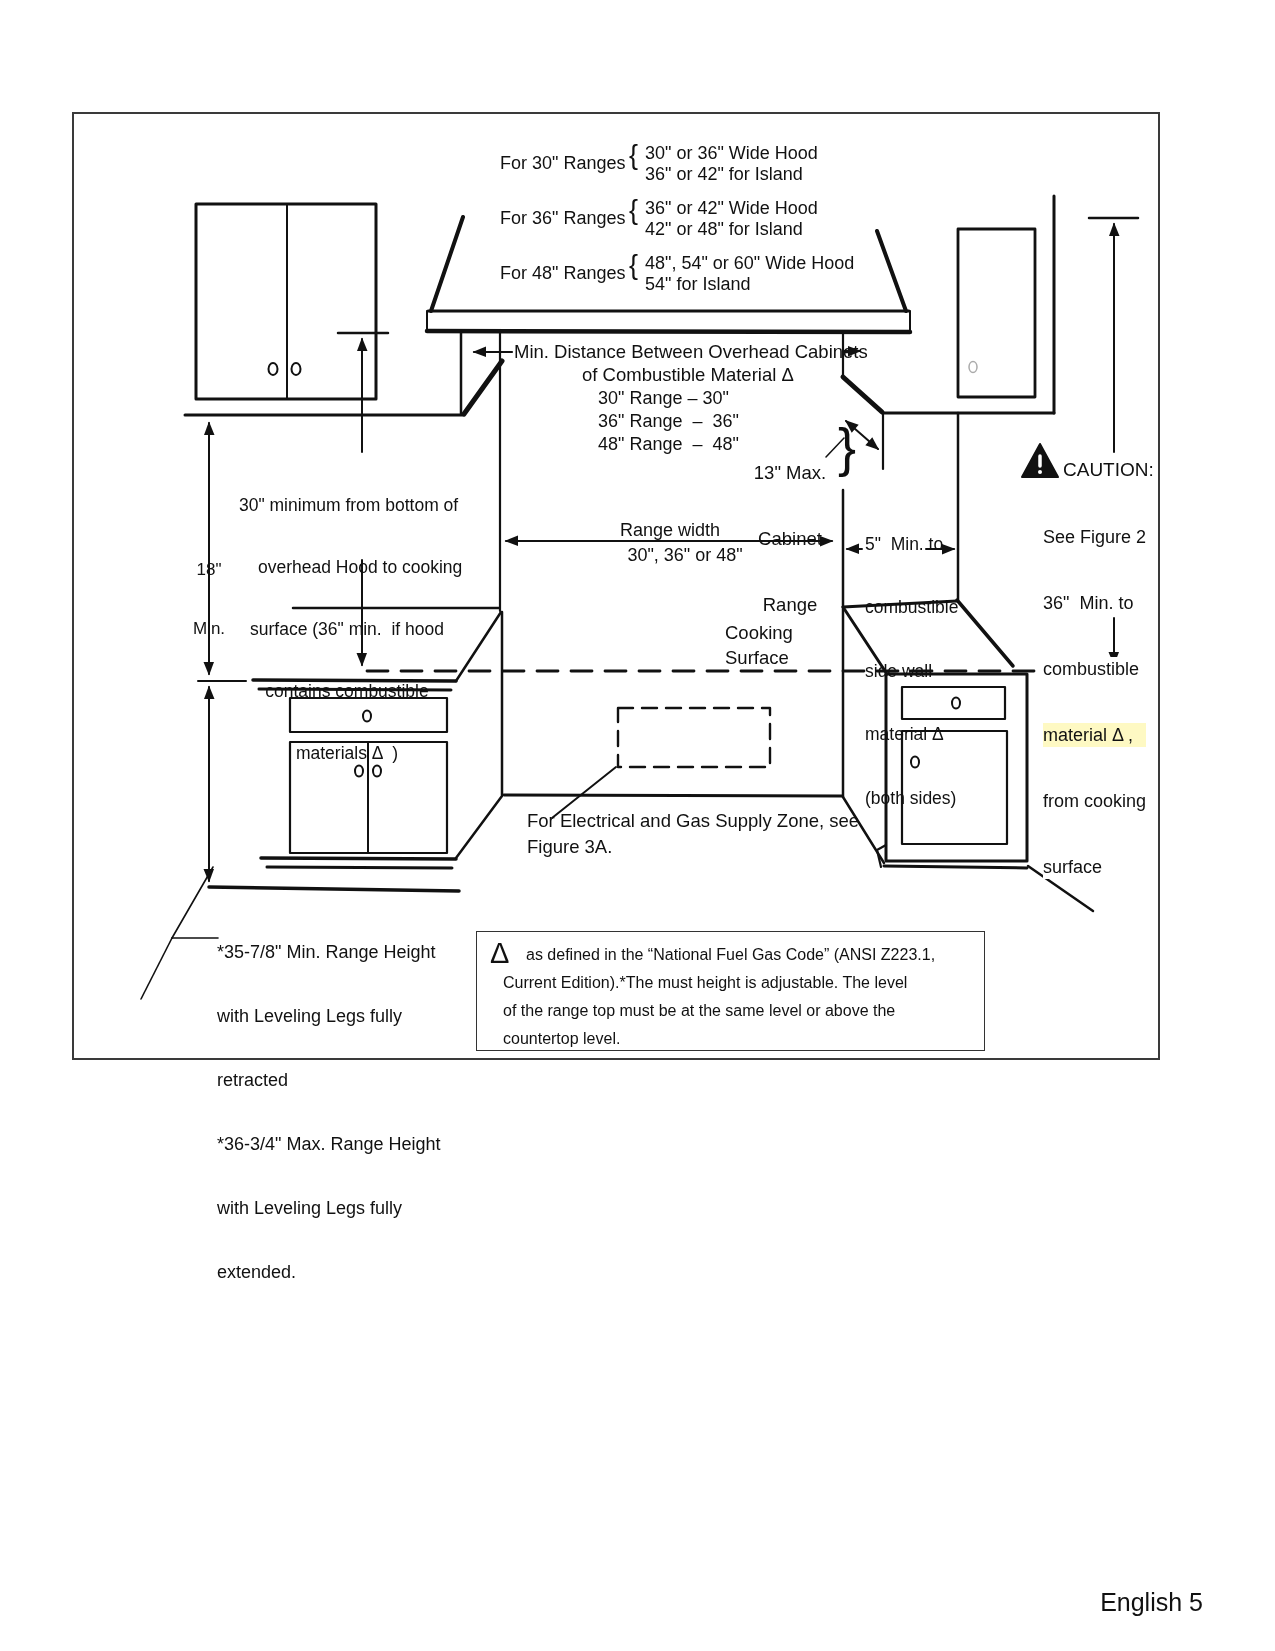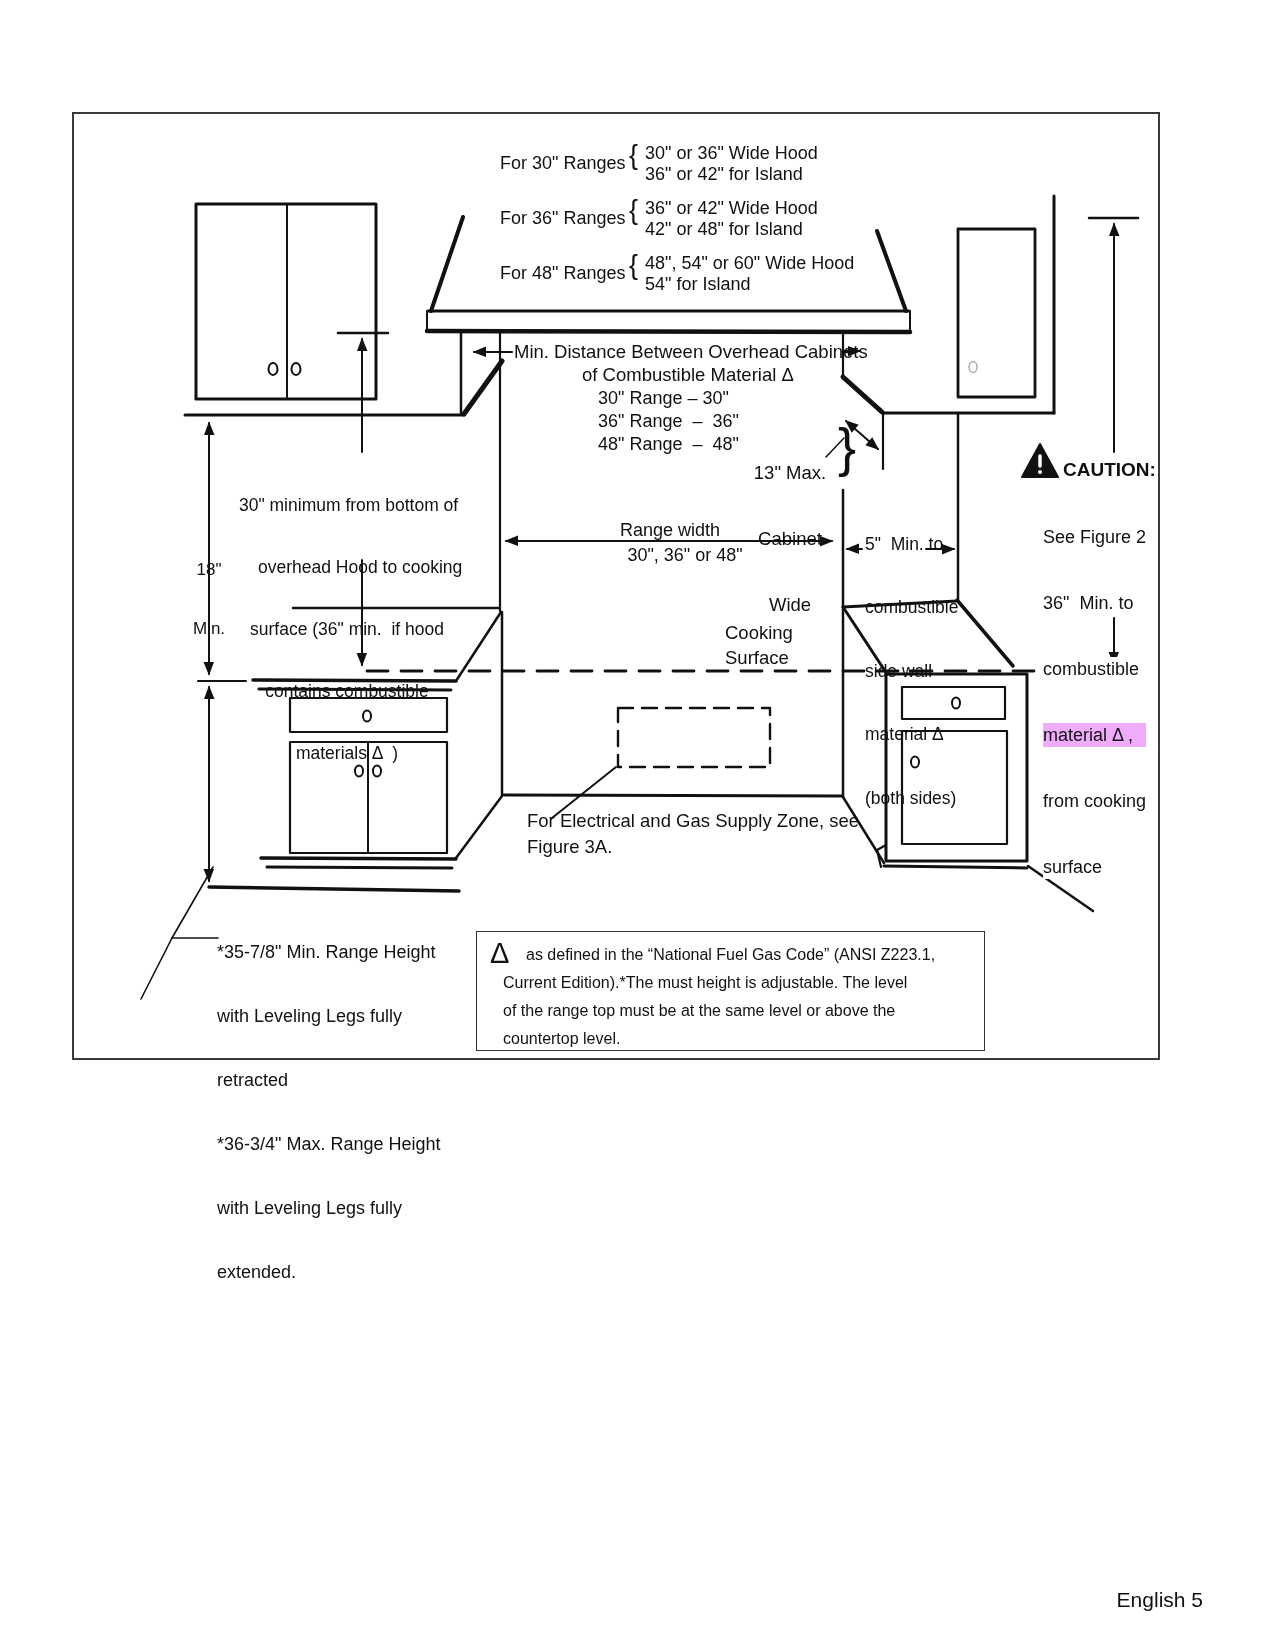--- a/index.html
+++ b/index.html
@@ -5,26 +5,26 @@
   html,body{margin:0;padding:0;background:#fff;}
   #page{position:relative;width:1275px;height:1651px;background:#ffffff;
         font-family:"Liberation Sans",sans-serif;color:#111;overflow:hidden;}
   .abs{position:absolute;white-space:pre;line-height:1.16;}
   .ctr{text-align:center;}
   #figure-box{position:absolute;left:72px;top:112px;width:1084px;height:944px;
               border:2px solid #3a3a3a;background:#fff;}
   #lineart{position:absolute;left:0;top:0;width:1275px;height:1651px;pointer-events:none;}
   .fs18{font-size:18px;} .fs185{font-size:18.5px;} .fs17{font-size:17px;} .fs175{font-size:17.5px;}
   .brace{font-size:27px;font-weight:400;}
-  .caution-title{font-weight:700;font-size:19px;}
+  .caution-title{font-weight:400;font-size:19px;}
   #note-box{position:absolute;left:476px;top:931px;width:507px;height:118px;
             border:1.6px solid #333;background:#fff;}
   #note-box .delta{position:absolute;left:13px;top:5px;font-size:29px;}
   .caption{font-weight:700;font-size:19.5px;}
-  .pagenum{font-size:21px;}
+  .pagenum{font-size:25px;}
 </style>
 </head>
 <body>
 
 <div id="page">
 
   <div id="figure-box"></div>
 
   <svg id="lineart" viewBox="0 0 1275 1651" fill="none" stroke="#111" stroke-linecap="round" stroke-linejoin="round">
     <defs>
@@ -160,21 +160,21 @@
 
   <div class="abs fs185" style="left:514px;top:341px;">Min. Distance Between Overhead Cabinets</div>
   <div class="abs fs185" style="left:582px;top:364px;">of Combustible Material Δ</div>
   <div class="abs fs18" style="left:598px;top:388px;">30" Range – 30"</div>
   <div class="abs fs18" style="left:598px;top:411px;">36" Range  –  36"</div>
   <div class="abs fs18" style="left:598px;top:434px;">48" Range  –  48"</div>
 
   <div class="abs fs185 ctr" style="left:742px;top:418px;width:96px;">
     <div style="line-height:23px;">13" Max.</div>
     <div style="line-height:23px;text-align:center;">Cabinet</div>
-    <div style="line-height:23px;">Wide</div>
+    <div style="line-height:23px;">Range</div>
   </div>
   <div class="abs" style="left:838px;top:420px;font-size:54px;line-height:1;">}</div>
 
   <div class="abs ctr fs175" style="left:239px;top:454px;width:216px;">
     <div style="line-height:21.5px;">30" minimum from bottom of</div>
     <div style="line-height:21.5px;margin-left:19px;">overhead Hood to cooking</div>
     <div style="line-height:21.5px;">surface (36" min.  if hood</div>
     <div style="line-height:21.5px;">contains combustible</div>
     <div style="line-height:21.5px;">materials Δ  )</div>
   </div>
@@ -193,21 +193,21 @@
     <div style="line-height:23px;">side wall</div>
     <div style="line-height:23px;">material Δ</div>
     <div style="line-height:23px;">(both sides)</div>
   </div>
 
   <div class="abs caution-title" style="left:1063px;top:459px;">CAUTION:</div>
   <div class="abs fs18" style="left:1043px;top:483px;">
     <div style="line-height:24.2px;background:#fff;">See Figure 2</div>
     <div style="line-height:24.2px;background:#fff;">36"  Min. to</div>
     <div style="line-height:24.2px;background:#fff;">combustible</div>
-    <div style="line-height:24.2px;background:#f0abfc;">material Δ ,</div>
+    <div style="line-height:24.2px;background:#fef9c3;">material Δ ,</div>
     <div style="line-height:24.2px;background:#fff;">from cooking</div>
     <div style="line-height:24.2px;background:#fff;">surface</div>
   </div>
 
   <div class="abs fs185" style="left:725px;top:622px;">Cooking</div>
   <div class="abs fs185" style="left:725px;top:647px;">Surface</div>
 
   <div class="abs fs185" style="left:527px;top:810px;">For Electrical and Gas Supply Zone, see</div>
   <div class="abs fs185" style="left:527px;top:836px;">Figure 3A.</div>
 

